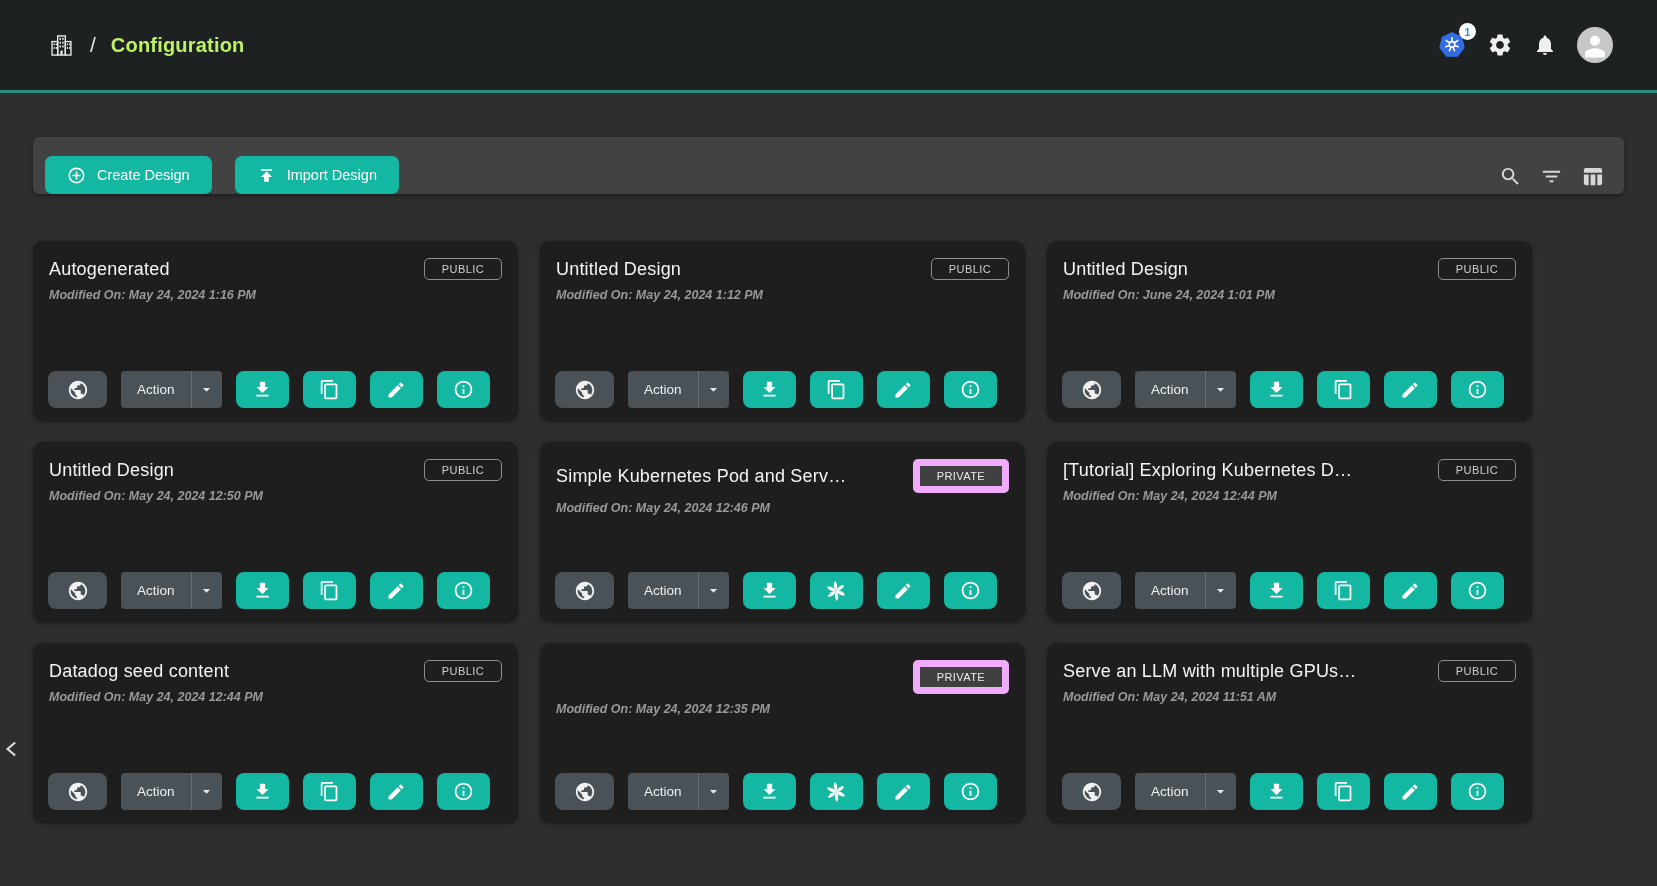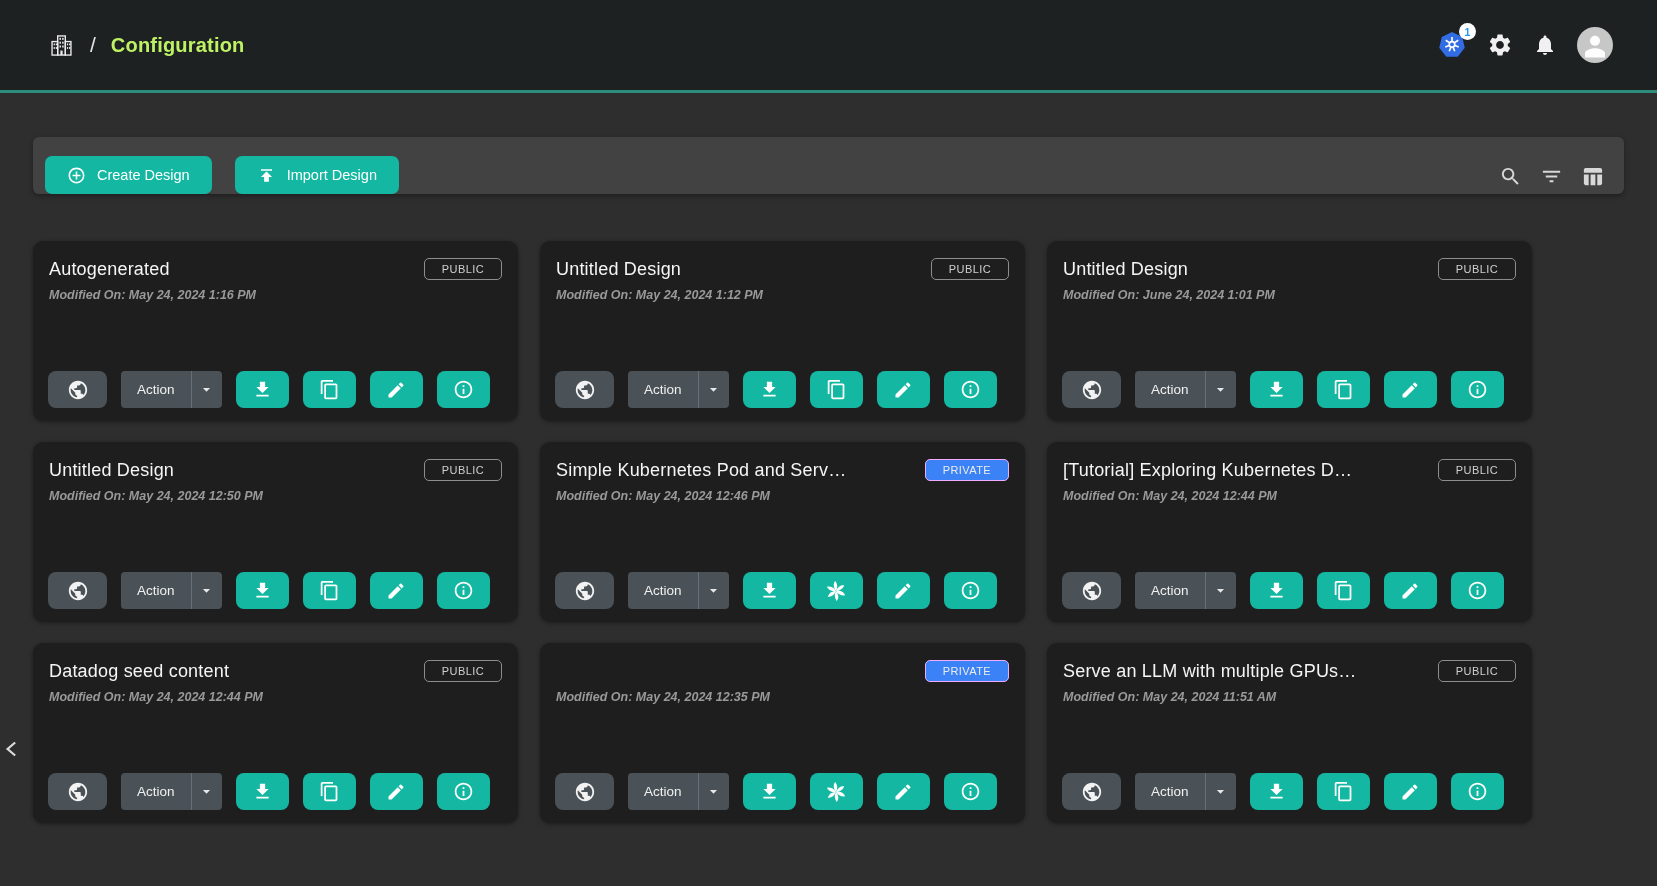--- a/index.html
+++ b/index.html
@@ -54,21 +54,21 @@
   .card-head { display:flex; align-items:center; }
   .card-title {
     font-size:18px; font-weight:400; color:#f5f5f5; letter-spacing:.2px;
     white-space:nowrap; overflow:hidden; text-overflow:ellipsis; max-width:360px;
   }
   .chip {
     margin-left:auto; font-size:11px; letter-spacing:.4px; padding:4px 17px;
     border-radius:5px; color:#cfcfcf; white-space:nowrap;
   }
   .chip-outlined { border:1px solid #8d8d8d; background:transparent; }
-  .chip-filled  { border:1px solid #f0abfc; background:#3b82f6; color:#ececec; }
+  .chip-filled  { border:7px solid #f0abfc; background:#404040; color:#ececec; }
   .card-sub {
     margin-top:8px; font-style:italic; font-weight:700; font-size:12.5px; color:#999;
   }
   .card-actions {
     position:absolute; left:15px; right:15px; bottom:13px;
     display:flex; align-items:center; gap:14px;
   }
   .act-btn {
     border:none; height:37px; border-radius:8px; cursor:pointer;
     display:flex; align-items:center; justify-content:center;

